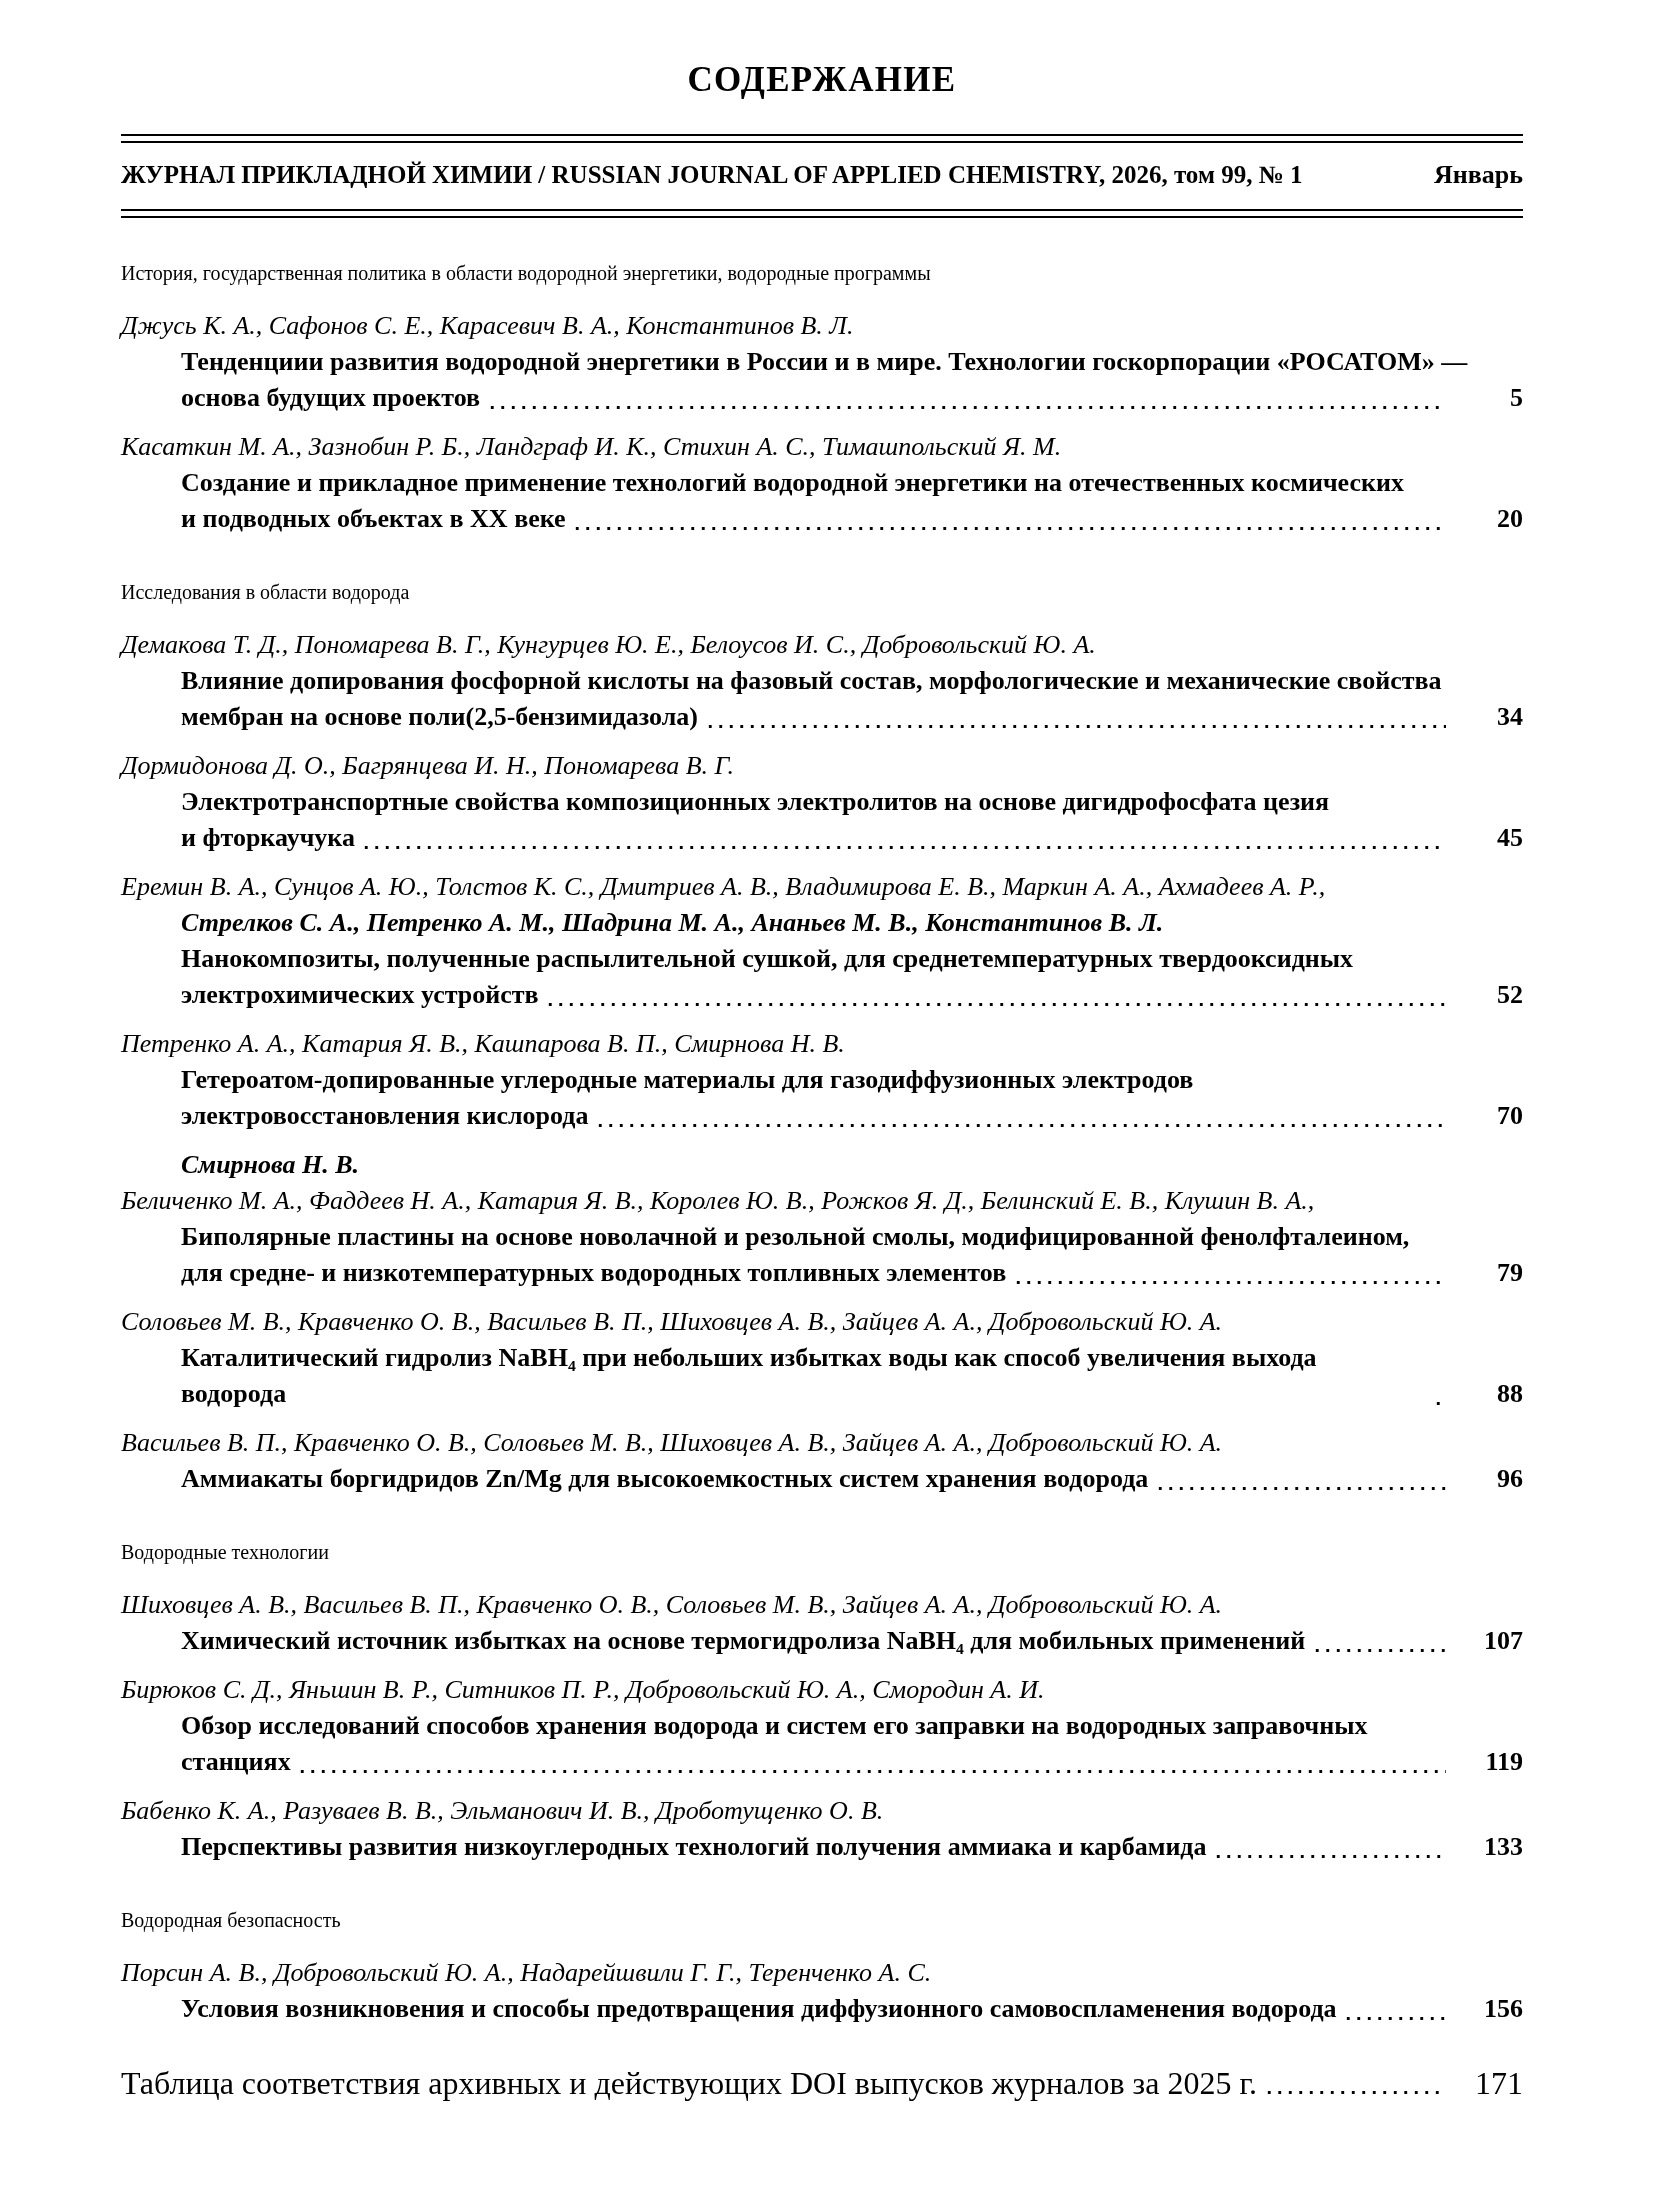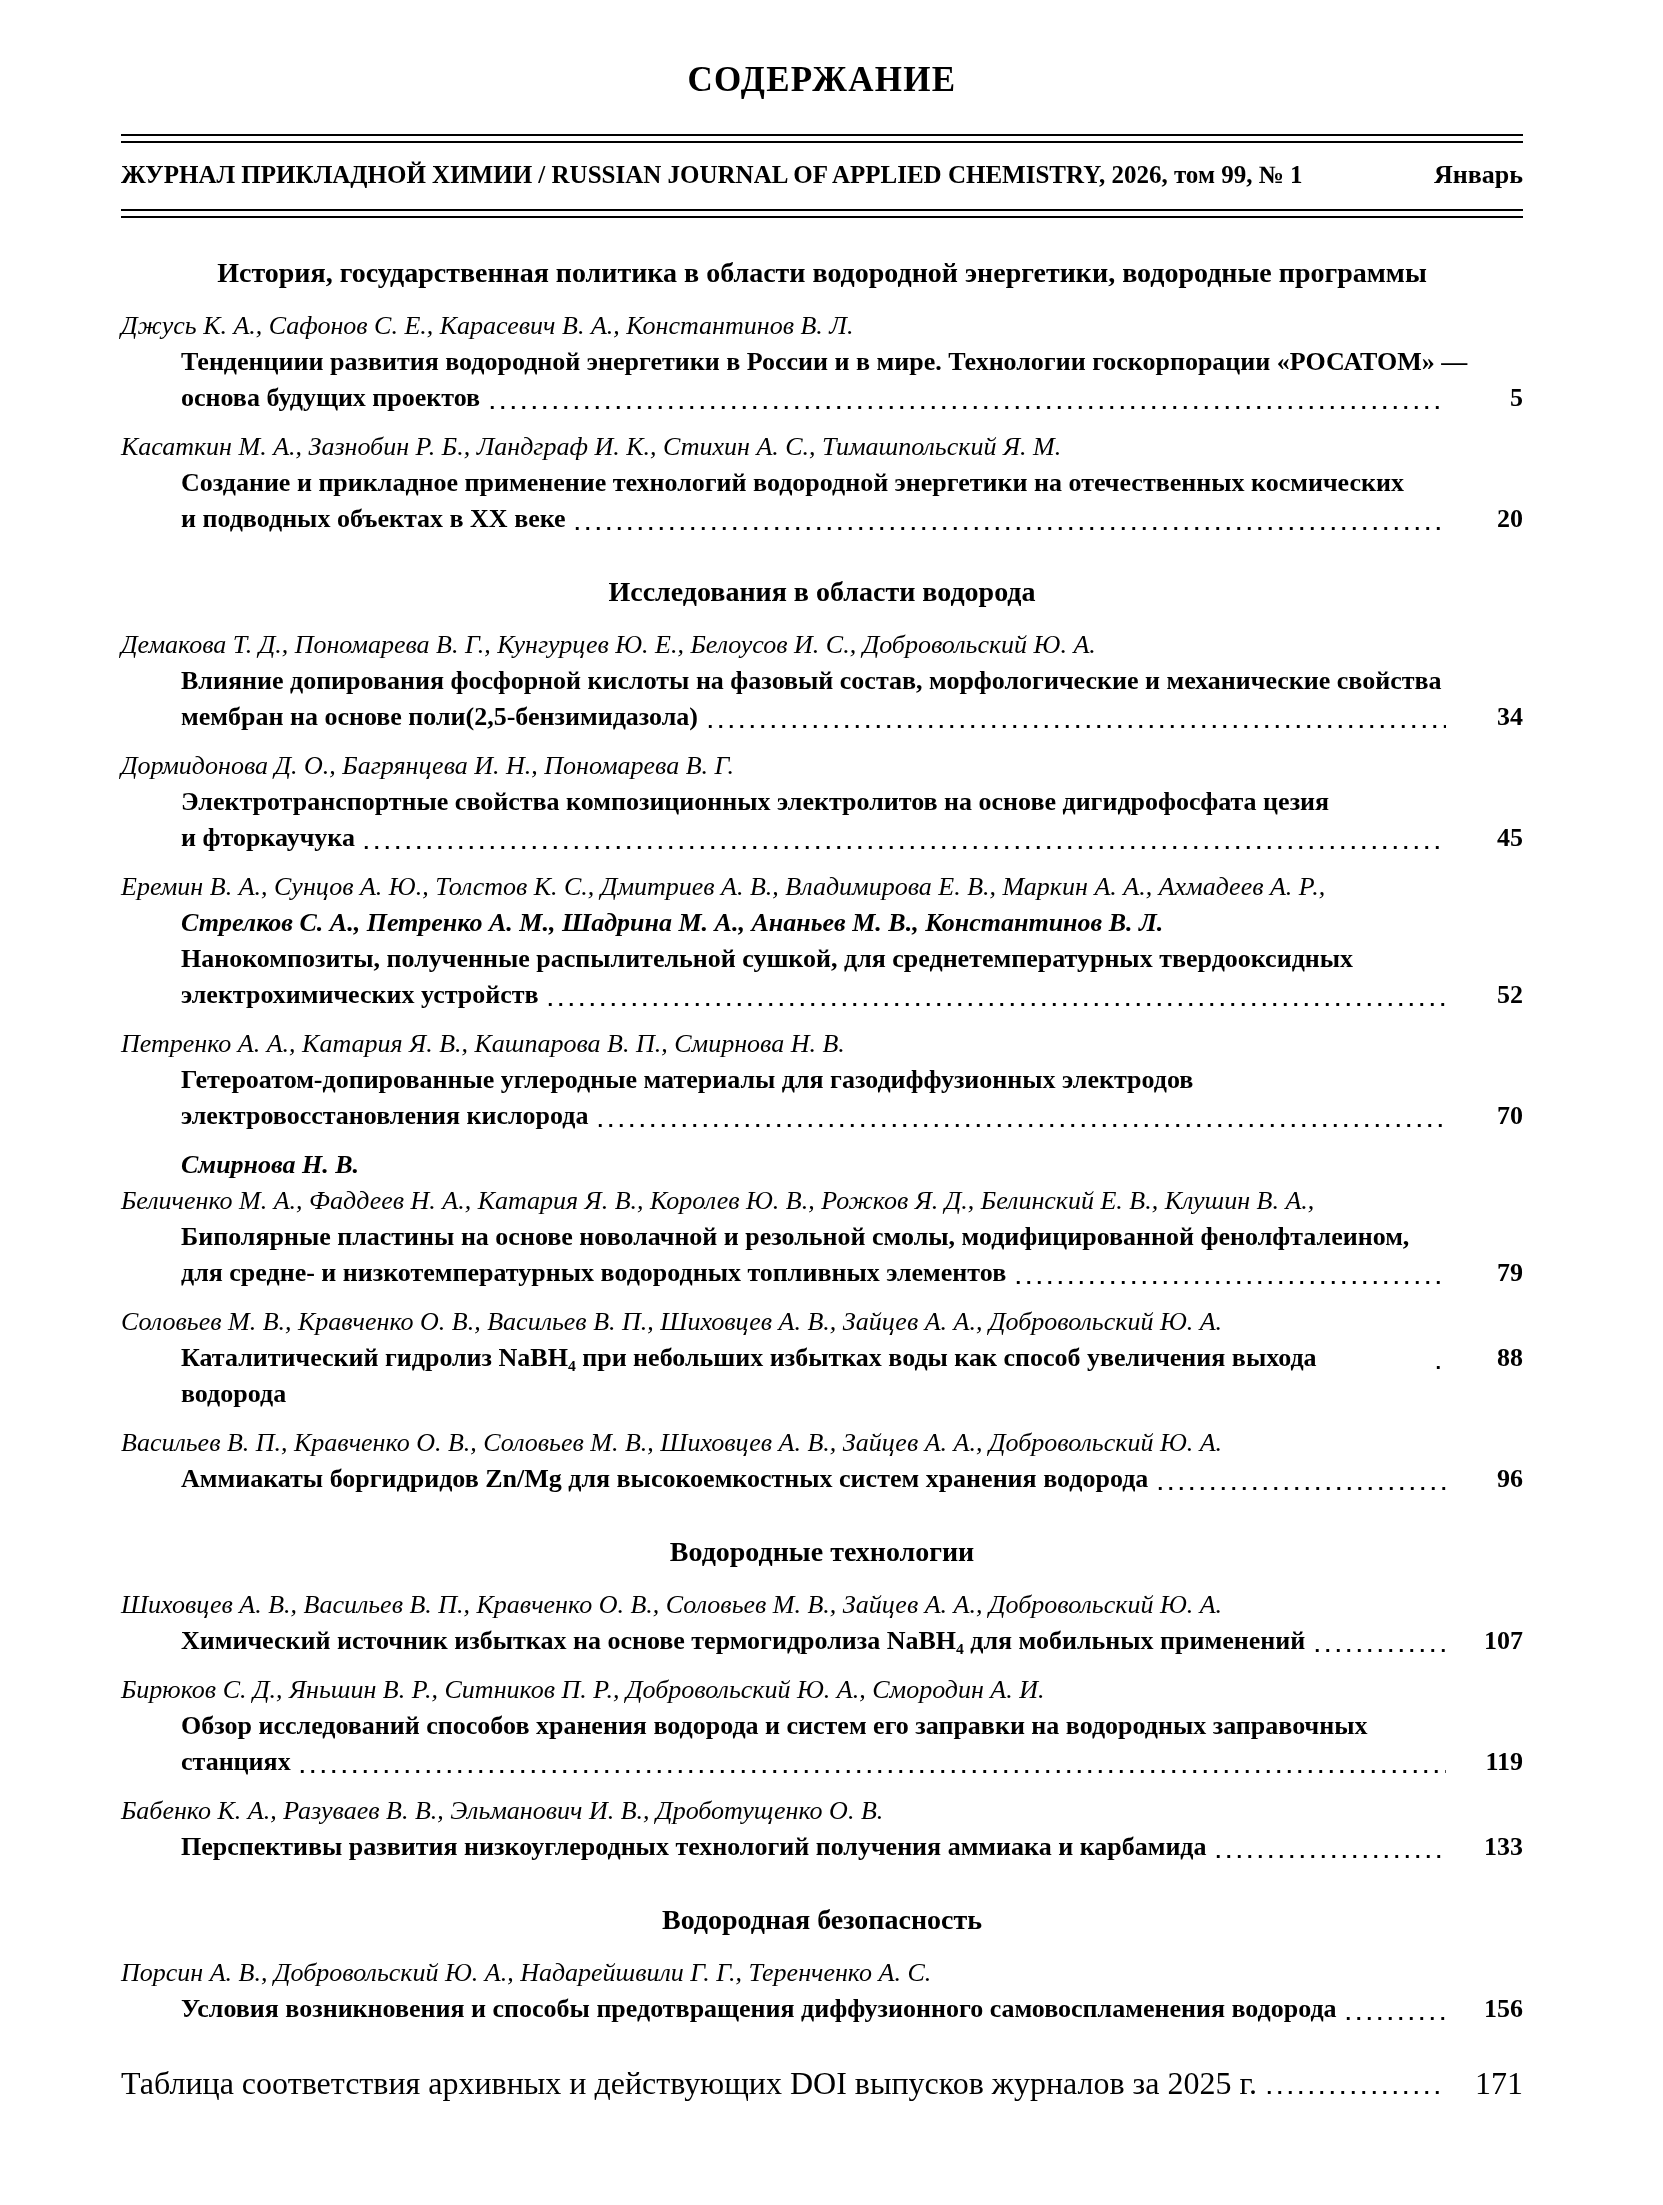--- a/index.html
+++ b/index.html
@@ -31,34 +31,34 @@
   .header-row {
     display: flex;
     justify-content: space-between;
     align-items: baseline;
     padding: 17px 0 19.7px 0;
   }
   .journal-title { font-weight: bold; font-size: 25px; }
   .issue-month  { font-weight: bold; font-size: 26px; }
 
   .section-heading {
-    text-align: center;
-    font-weight: bold;
-    font-size: 28px;
+    text-align: left;
+    font-weight: normal;
+    font-size: 20px;
     line-height: 36px;
     margin: 37px 0 17px 0;
   }
   .toc-entry {
     font-size: 26px;
     line-height: 36px;
     margin-bottom: 13px;
   }
   .authors { font-style: italic; }
   .indent { padding-left: 60px; font-weight: bold; }
-  .leader-row { display: flex; align-items: flex-start; }
+  .leader-row { display: flex; align-items: flex-end; }
   .line-text { flex: 0 1 auto; }
   .dots {
     flex: 1 1 auto;
     min-width: 13px;
     height: 36px;
     margin: 0 3.9px 0 6.6px;
     background-image: radial-gradient(circle, #000 1.4px, rgba(0,0,0,0) 1.8px);
     background-size: 10.5px 5.2px;
     background-repeat: repeat-x;
     background-position: left bottom 5.9px;

